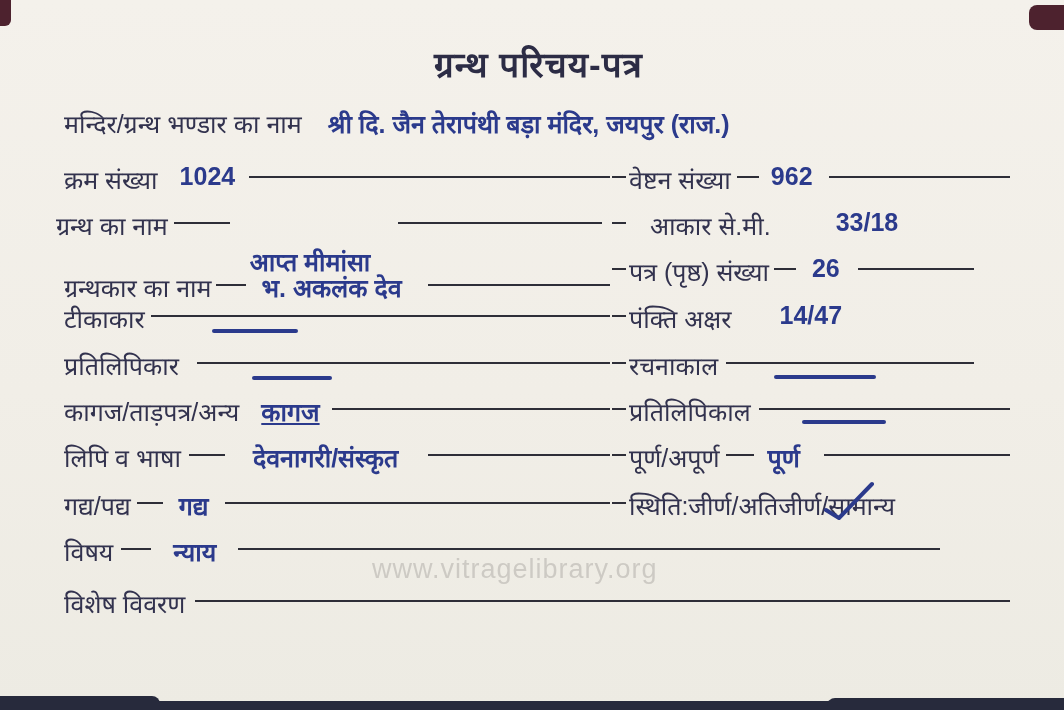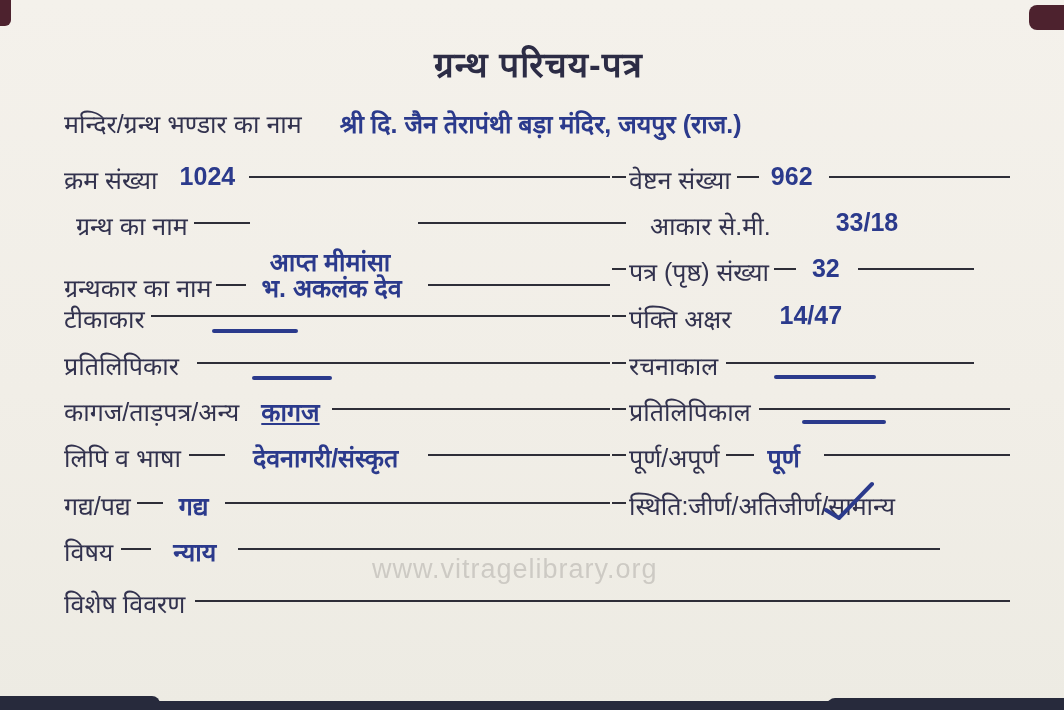--- a/index.html
+++ b/index.html
@@ -35,32 +35,32 @@
 <div class="page">
 
   <div class="stain" style="left:0; top:0; width:11px; height:26px; border-radius:0 0 6px 0;"></div>
   <div class="stain" style="right:0; top:5px; width:48px; height:25px; border-radius:8px 0 0 8px;"></div>
   <div class="edge" style="left:0; right:0; bottom:0; height:9px;"></div>
   <div class="edge" style="left:0; bottom:0; width:160px; height:14px; border-radius:0 8px 0 0;"></div>
   <div class="edge" style="right:0; bottom:0; width:250px; height:12px; border-radius:8px 0 0 0;"></div>
 
   <div class="title">ग्रन्थ परिचय-पत्र</div>
 
-  <div class="row" style="top:106px; left:64px; right:50px;gap:12px;">
+  <div class="row" style="top:106px; left:64px; right:50px;">
     <span class="lbl">मन्दिर/ग्रन्थ भण्डार का नाम</span>
     <span class="val" style="margin-left:26px;">श्री दि. जैन तेरापंथी बड़ा मंदिर, जयपुर (राज.)</span>
   </div>
 
   <div class="row" style="top:162px; left:64px; width:546px;">
     <span class="lbl">क्रम संख्या</span>
     <span class="val" style="margin-left:22px;">1024</span>
     <span class="ln" style="margin-left:14px;"></span>
   </div>
 
-  <div class="row" style="top:208px; left:76px; width:546px;">
+  <div class="row" style="top:208px; left:56px; width:546px;">
     <span class="lbl">ग्रन्थ का नाम</span>
     <span class="dash" style="width:56px; margin-left:6px;"></span>
     <span class="val" style="margin-left:20px;margin-top:36px;">आप्त मीमांसा</span>
     <span class="ln" style="margin-left:28px;"></span>
   </div>
 
   <div class="row" style="top:270px; left:64px; width:546px;">
     <span class="lbl">ग्रन्थकार का नाम</span>
     <span class="dash" style="width:30px; margin-left:4px;"></span>
     <span class="val" style="margin-left:16px;">भ. अकलंक देव</span>
@@ -122,21 +122,21 @@
   <div class="row" style="top:208px; left:612px; width:398px;gap:21px;">
     <span class="dash" style="width:14px; margin-right:3px;"></span>
     <span class="lbl">आकार से.मी.</span>
     <span class="val" style="margin-left:44px;">33/18</span>
   </div>
 
   <div class="row" style="top:254px; left:612px; width:398px;">
     <span class="dash" style="width:14px; margin-right:3px;"></span>
     <span class="lbl">पत्र (पृष्ठ) संख्या</span>
     <span class="dash" style="width:22px; margin-left:5px;"></span>
-    <span class="val" style="margin-left:16px;">32</span>
+    <span class="val" style="margin-left:16px;">26</span>
     <span class="ln" style="margin-left:18px; margin-right:36px;"></span>
   </div>
 
   <div class="row" style="top:301px; left:612px; width:398px;">
     <span class="dash" style="width:14px; margin-right:3px;"></span>
     <span class="lbl">पंक्ति अक्षर</span>
     <span class="val" style="margin-left:48px;">14/47</span>
   </div>
 
   <div class="row" style="top:394px; left:612px; width:398px;">

